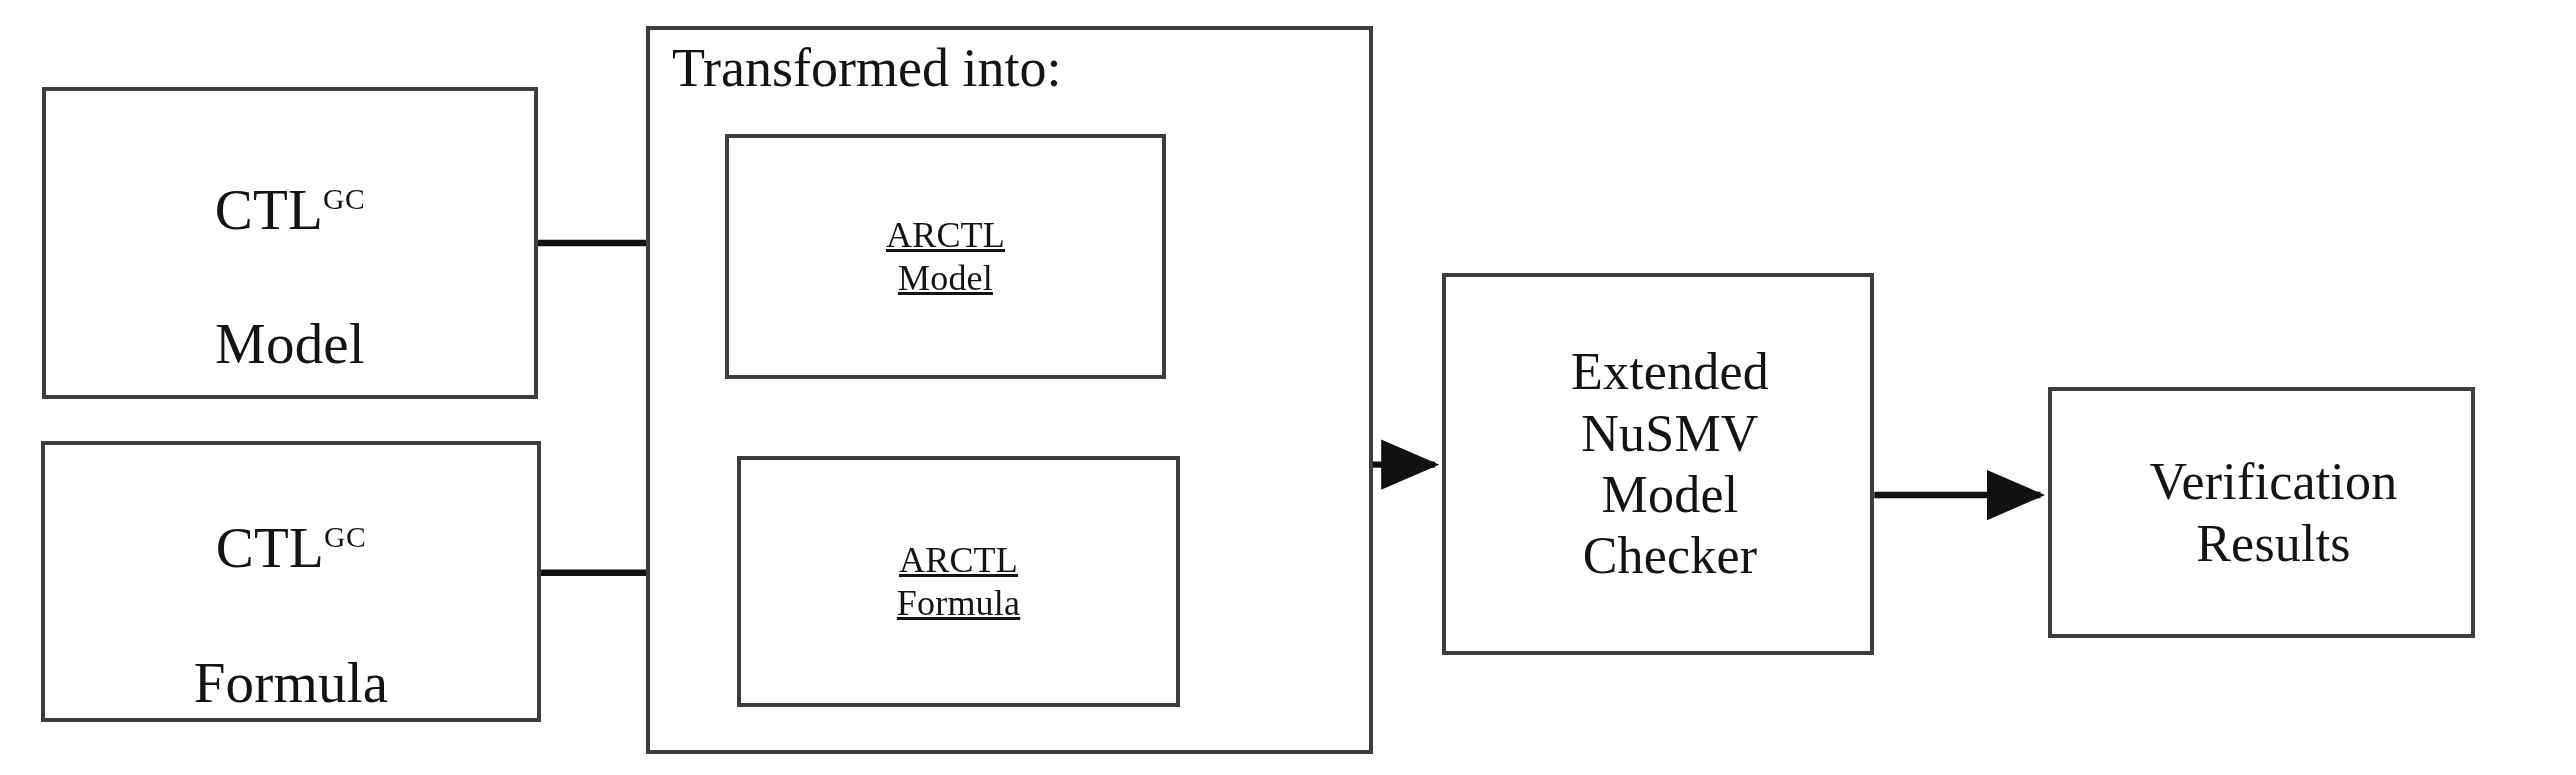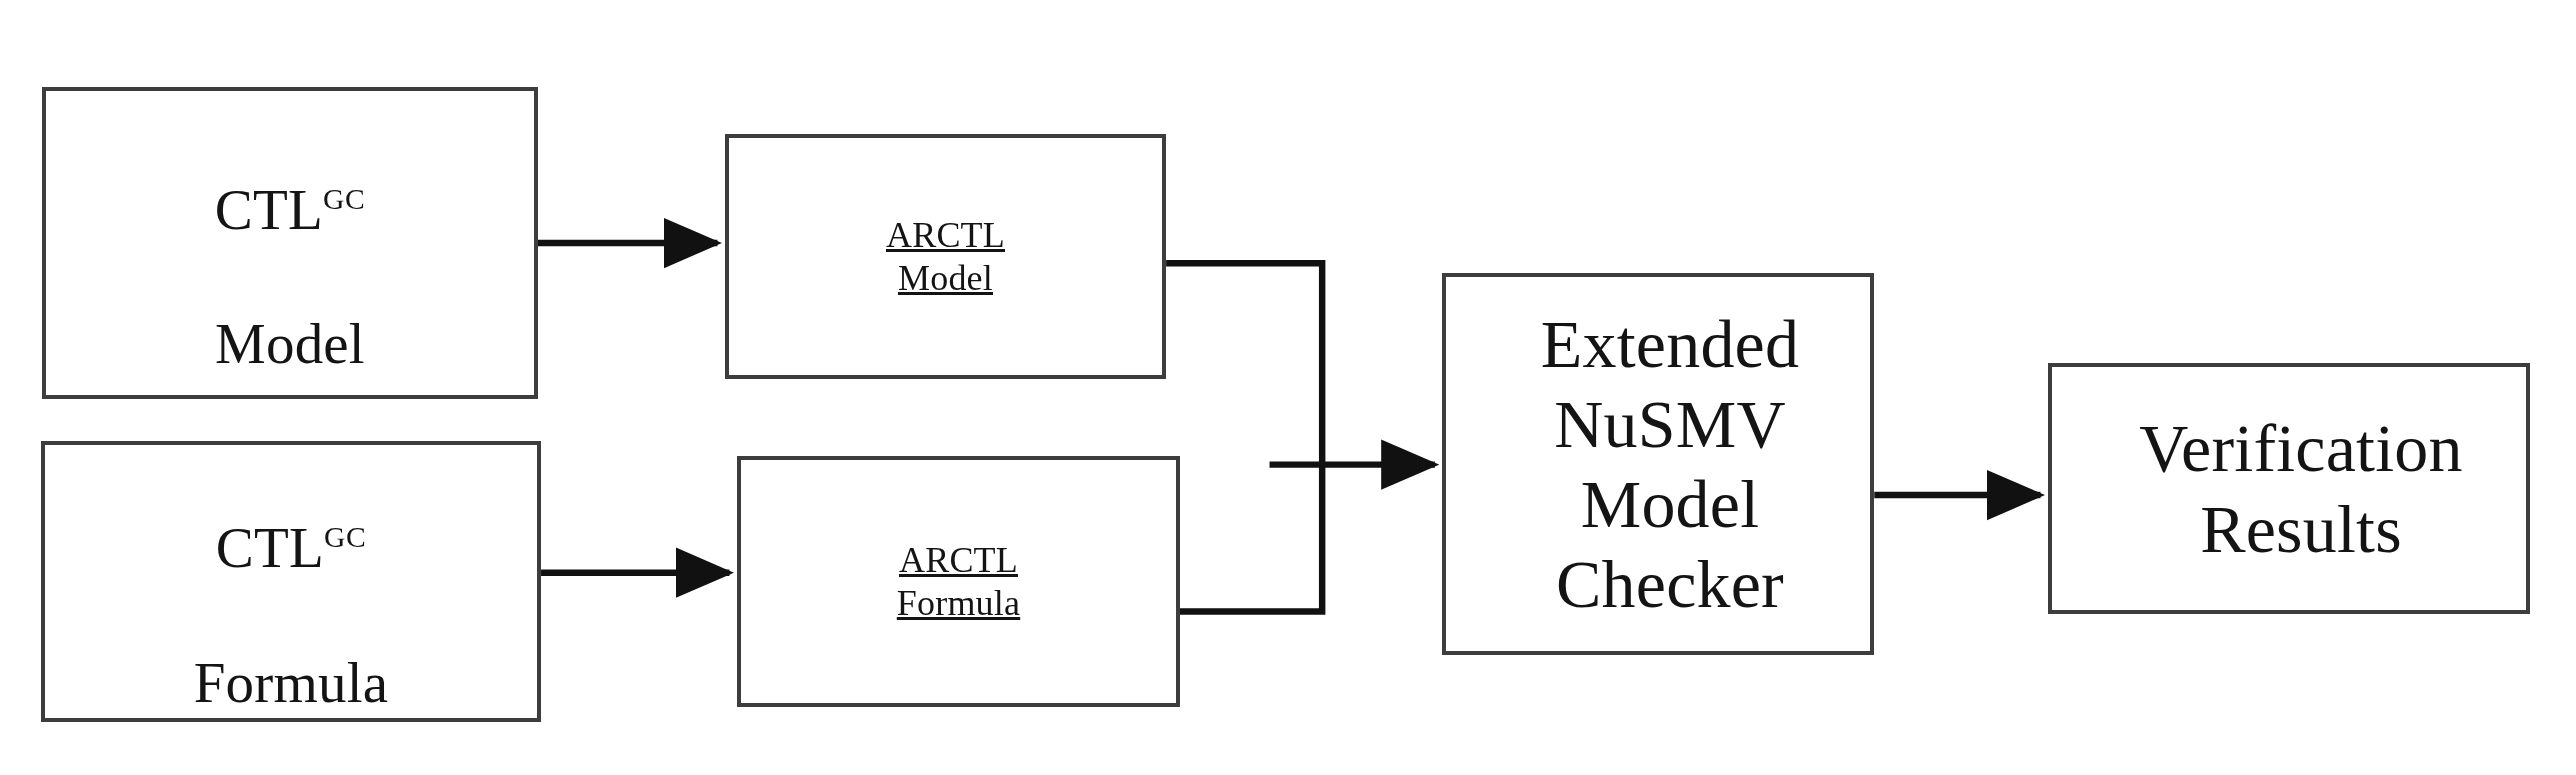--- a/index.html
+++ b/index.html
@@ -54,26 +54,26 @@
   #node-arctl-model {
     left: 725px; top: 134px; width: 441px; height: 245px;
   }
   #node-arctl-formula {
     left: 737px; top: 456px; width: 443px; height: 251px;
   }
   #node-nusmv {
     left: 1442px; top: 273px; width: 432px; height: 382px;
   }
   #node-verification-results {
-    left: 2048px; top: 363px; width: 482px; height: 251px;
+    left: 2048px; top: 387px; width: 427px; height: 251px;
   }
   
   .size-xl { font-size: 57px; }
   .size-lg { font-size: 36px; text-decoration: underline; }
-  .size-md { font-size: 68px; margin-left: 24px; }
+  .size-md { font-size: 52px; margin-left: 24px; }
   .container-caption {
     position: absolute;
     left: 22px;
     top: 7.4px;
     font-size: 54px;
     color: #141414;
     white-space: nowrap;
   }
   .sup {
     font-size: 0.52em;
@@ -127,20 +127,23 @@
     </div>
   </div>
 
   <div class="node-box" id="node-ctl-formula">
     <div class="node-label size-xl">
       <span>CTL</span><span class="sup">GC</span><br>
       <span>Formula</span>
     </div>
   </div>
 
+  <div class="node-box" id="node-transformed-container">
+    <div class="container-caption">Transformed into:</div>
+  </div>
 
   <div class="node-box" id="node-arctl-model">
     <div class="node-label size-lg">ARCTL
 Model</div>
   </div>
 
   <div class="node-box" id="node-arctl-formula">
     <div class="node-label size-lg">ARCTL
 Formula</div>
   </div>

